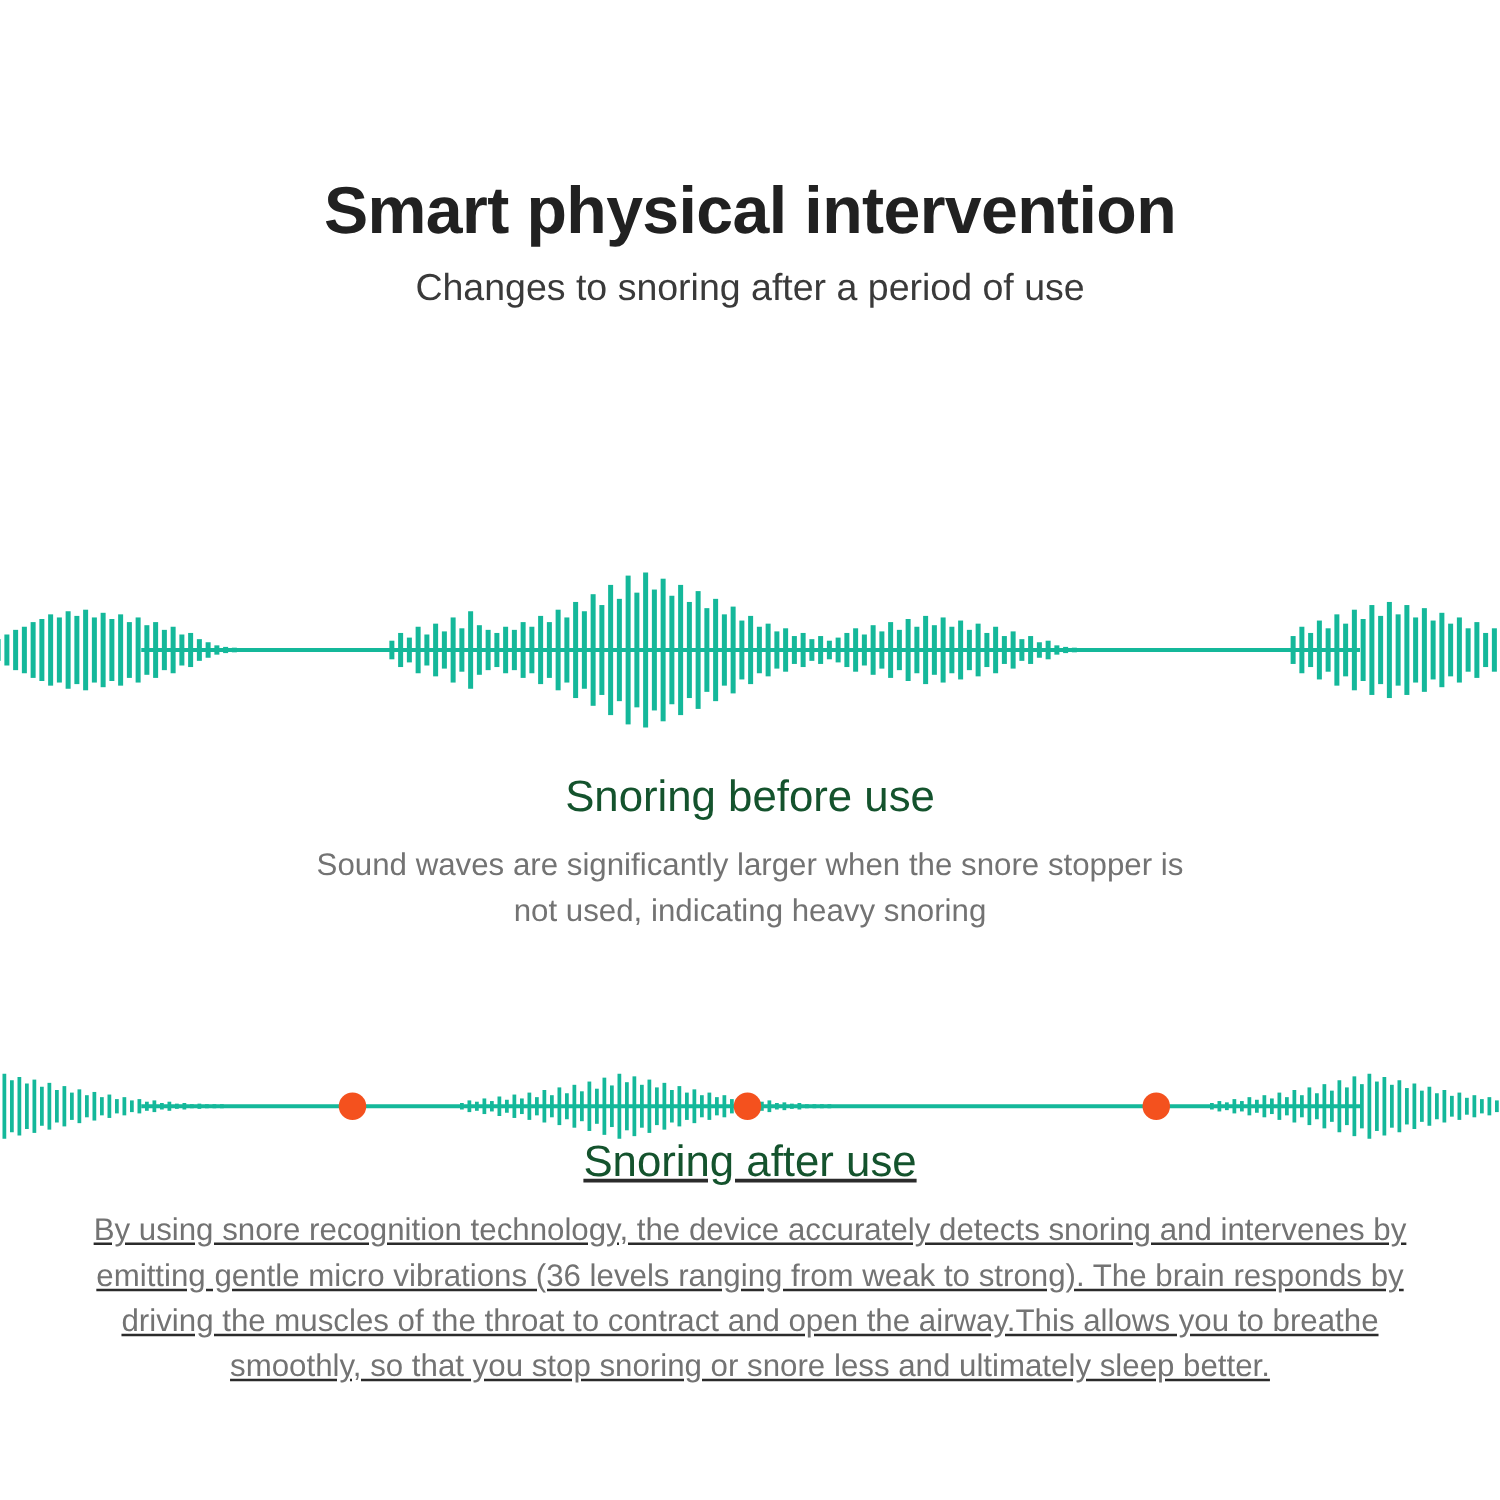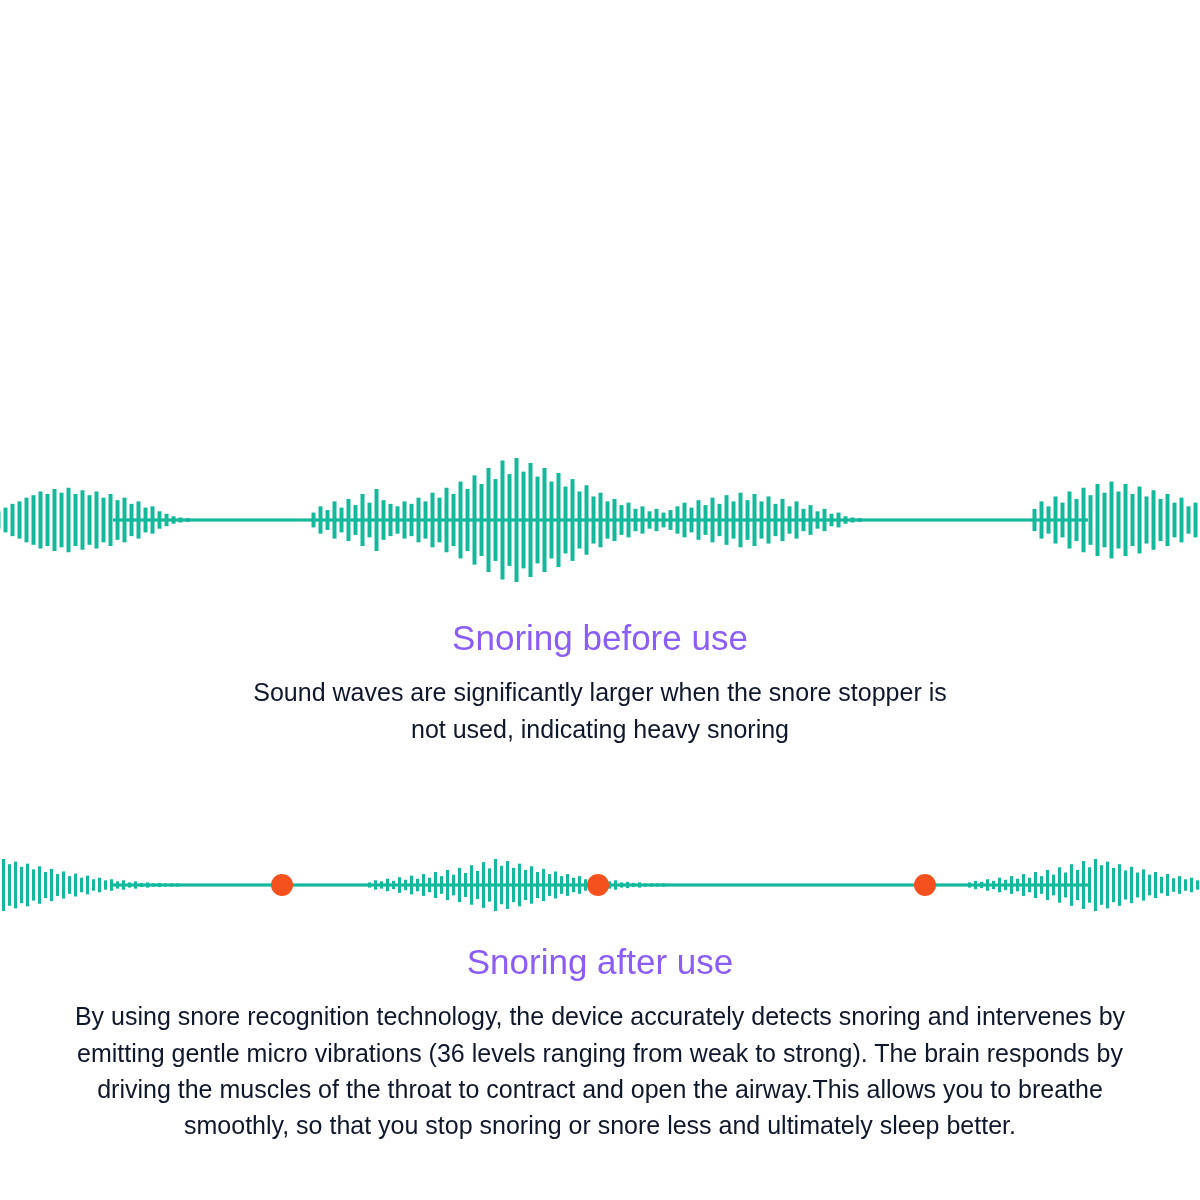--- a/index.html
+++ b/index.html
@@ -60,44 +60,48 @@
   .wave-svg { display: block; margin: 0 auto; }
 
   
   .caption-block {
     position: absolute;
     left: 0;
     width: 1200px;
     text-align: center;
   }
   #caption-before { top: 618px; }
-  #caption-after  { top: 942px; }
+  #caption-after  { top: 910px; text-decoration: underline; }
 
   .caption-heading {
     font-size: 35px;
     font-weight: 400;
-    color: #8b5cf6;
+    color: #14532d;
     margin: 0;
     line-height: 1.15;
   }
   .caption-body {
     font-size: 25px;
     font-weight: 400;
-    color: #0f172a;
+    color: #737373;
     line-height: 1.45;
     margin: 16px auto 0 auto;
   }
   #caption-before .caption-body { max-width: 700px; }
   #caption-after  .caption-body { max-width: 1070px; margin-top: 16px; }
 </style>
 </head>
 <body>
 
 <div class="page">
 
+  <div class="header">
+    <h1 class="title">Smart physical intervention</h1>
+    <p class="subtitle">Changes to snoring after a period of use</p>
+  </div>
 
   <div class="wave-block" id="wave-before-block">
     <svg class="wave-svg" id="wave-before" width="1200" height="160" viewBox="0 0 1200 160">
         <rect x="113" y="78.4" width="975" height="3.2" fill="#14b89a"></rect>
         <rect x="-500.50" y="77.52" width="4" height="4.96" fill="#14b89a"></rect>
         <rect x="-493.50" y="76.90" width="4" height="6.20" fill="#14b89a"></rect>
         <rect x="-486.50" y="77.52" width="4" height="4.96" fill="#14b89a"></rect>
         <rect x="-479.50" y="76.90" width="4" height="6.20" fill="#14b89a"></rect>
         <rect x="-472.50" y="77.52" width="4" height="4.96" fill="#14b89a"></rect>
         <rect x="-465.50" y="76.90" width="4" height="6.20" fill="#14b89a"></rect>

